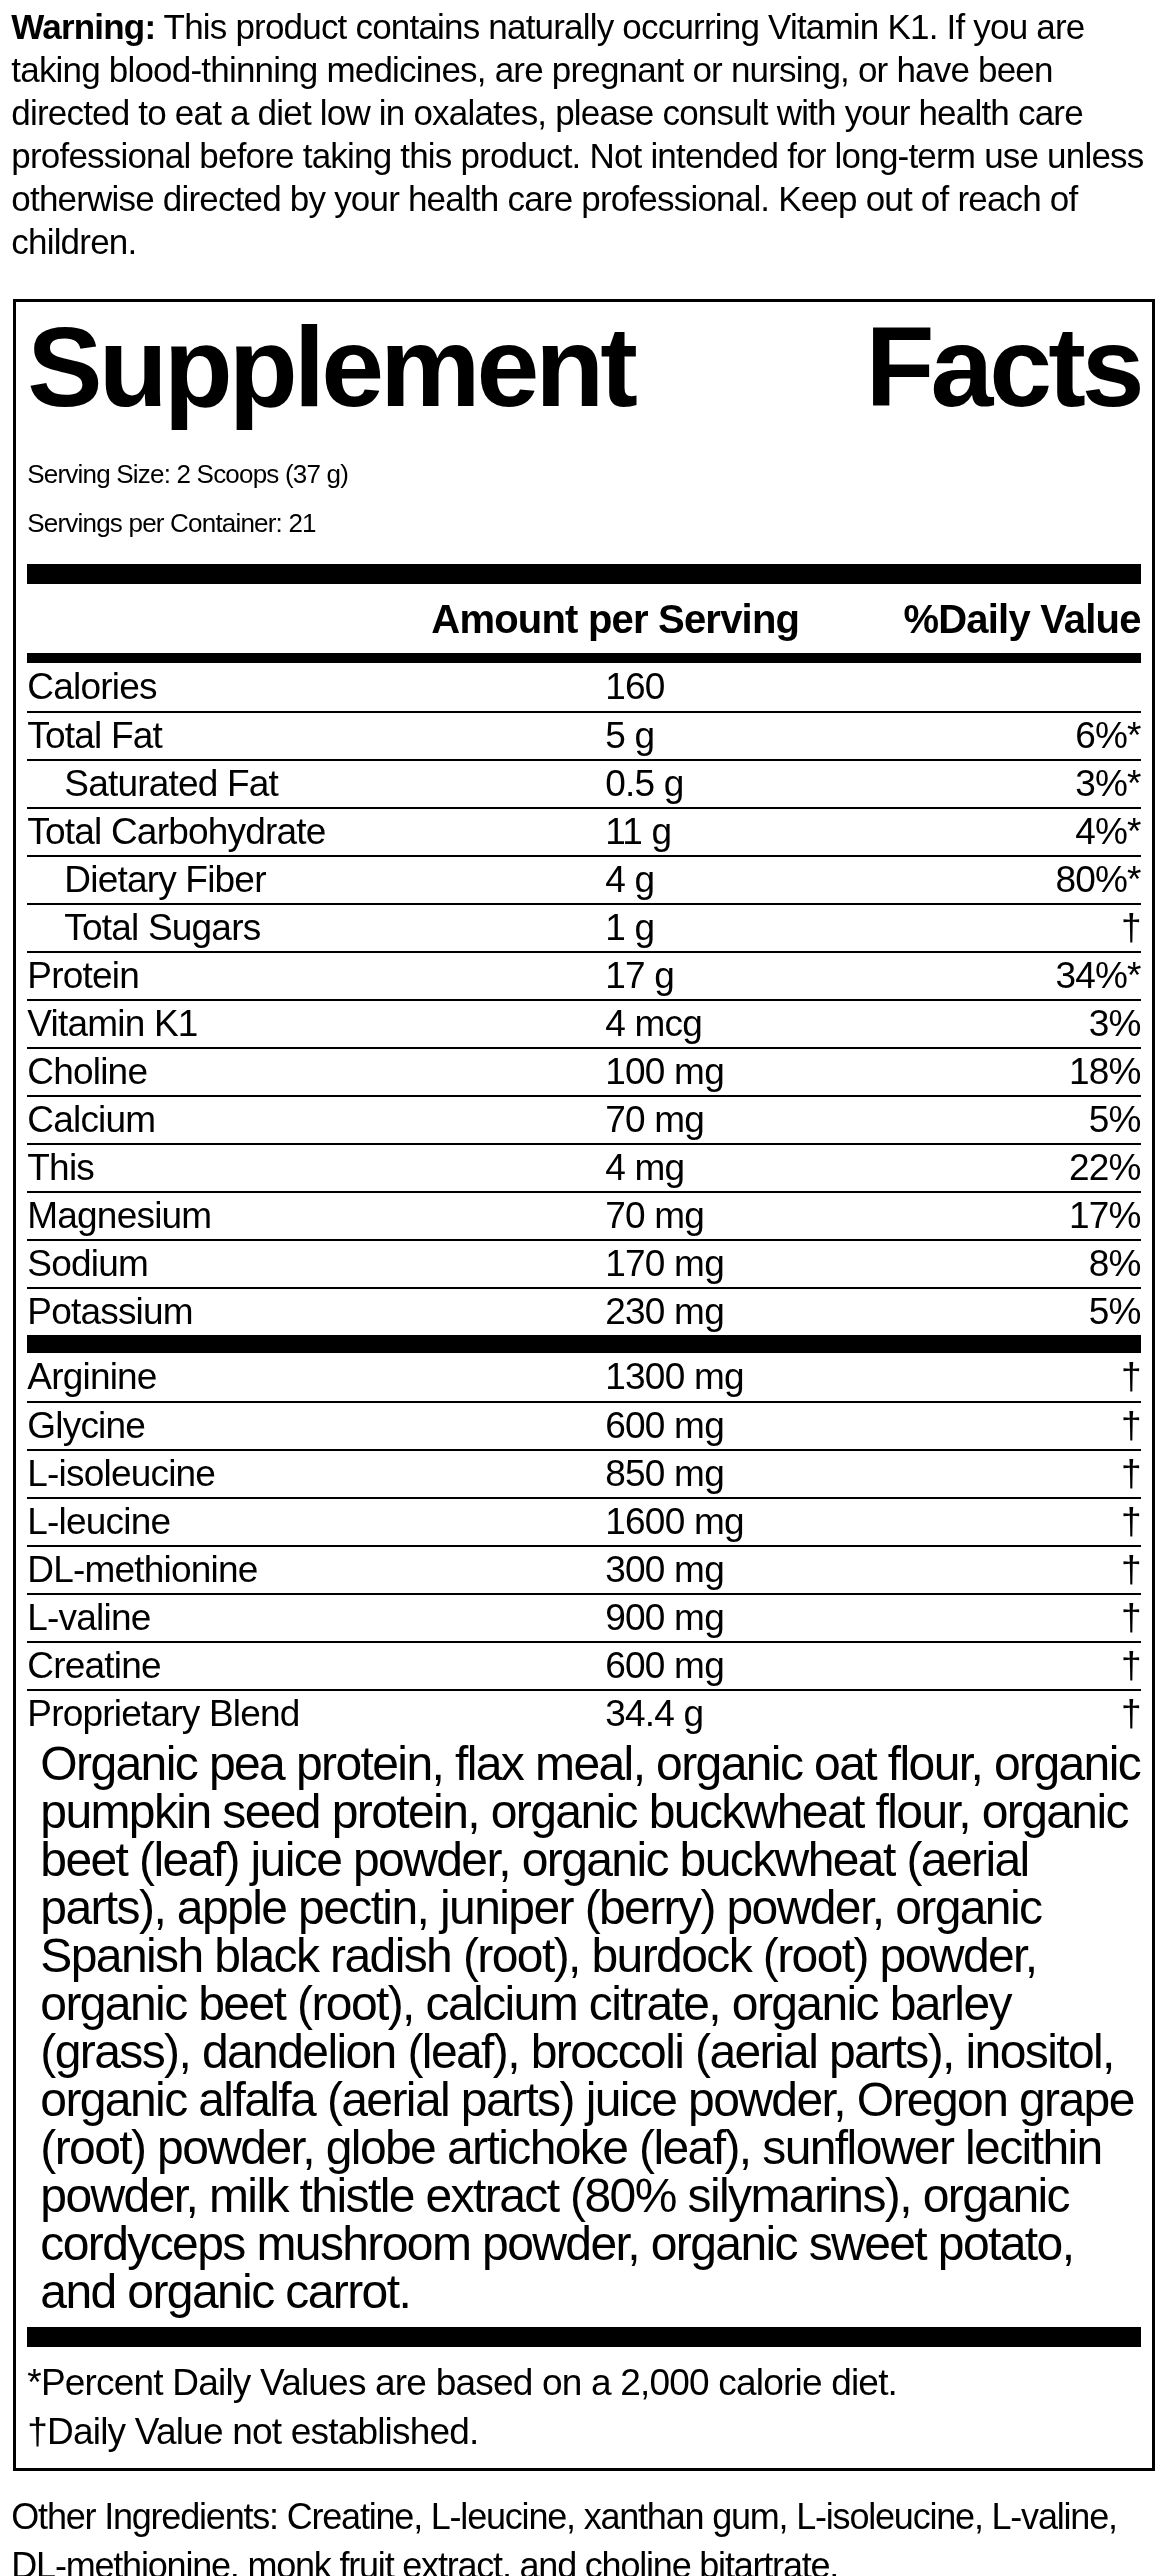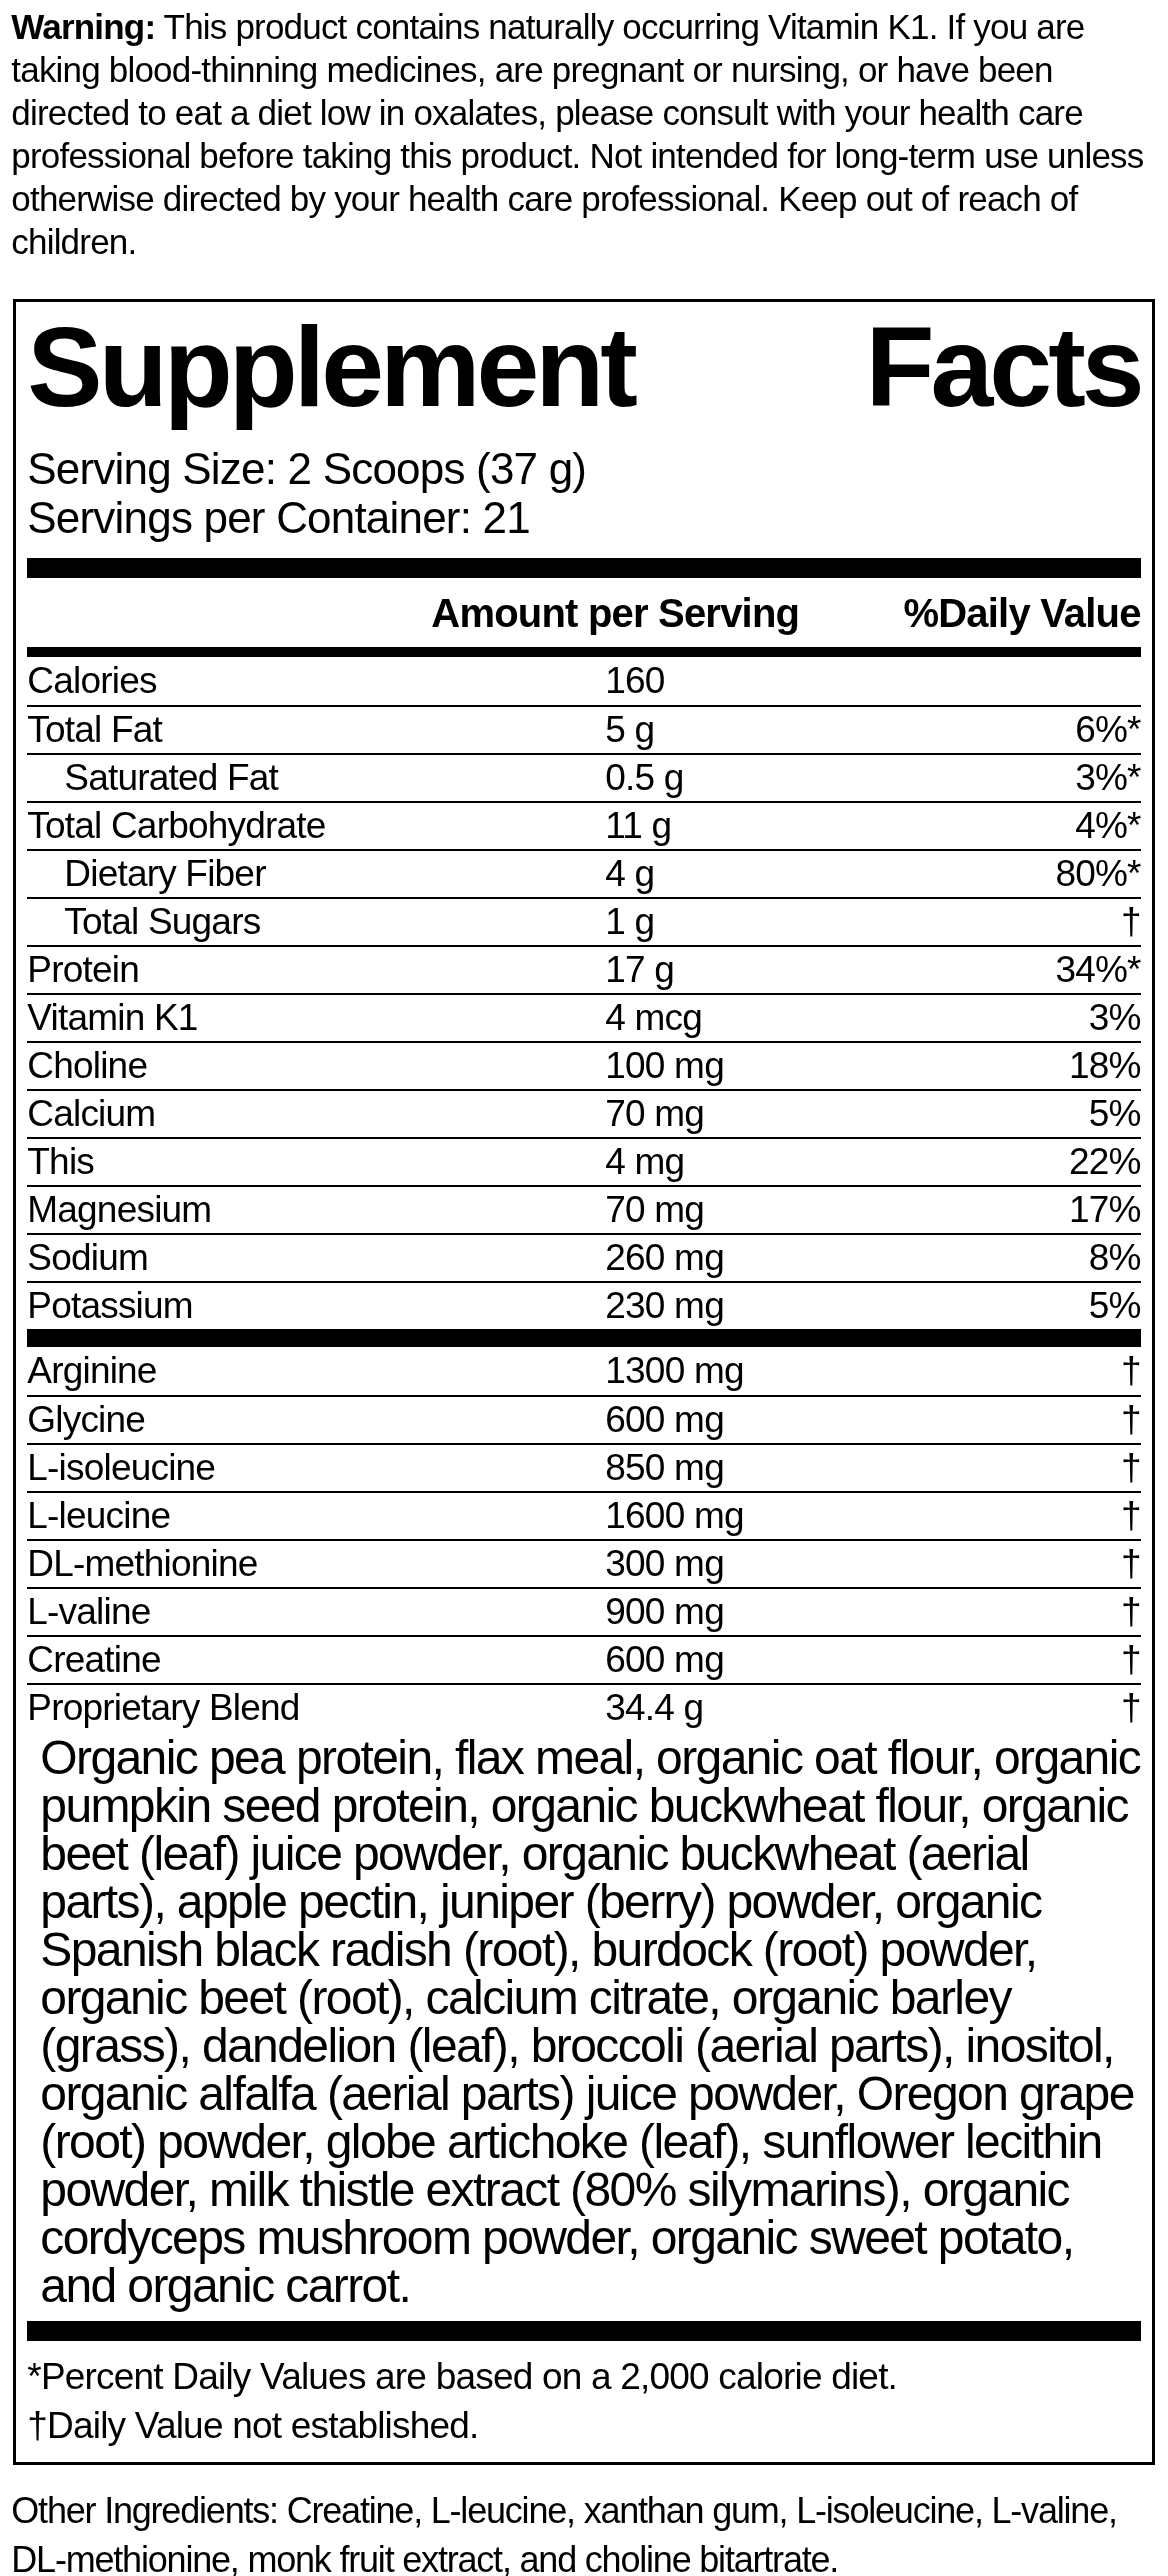--- a/index.html
+++ b/index.html
@@ -18,21 +18,21 @@
 
   .facts-box {
     margin: 36px 13px 0 13px;
     border: 3.2px solid #000;
     padding: 6.5px 11.3px 11.3px 11.3px;
   }
   .title {
     display: flex; justify-content: space-between; align-items: flex-start;
     font-weight: bold; font-size: 113px; line-height: 1.06; letter-spacing: -4px;
   }
-  .serving { margin-top: 16px; font-size: 44px; line-height: 49px; letter-spacing: -0.8px; }
+  .serving { margin-top: 22px; font-size: 26px; line-height: 49px; letter-spacing: -0.8px; }
 
   .bar { background: #000; width: 100%; }
   .b1 { height: 19.4px; margin-top: 16px; }
   .b2 { height: 9.7px; }
   .b3 { height: 18px; }
   .b4 { height: 20px; }
 
   .hdr-row {
     display: flex; justify-content: space-between; align-items: baseline;
     font-weight: bold; font-size: 40px; letter-spacing: -0.8px;
@@ -143,21 +143,21 @@
       <span class="amt">4 mg</span>
       <span class="dv">22%</span>
     </div>
     <div class="row rule">
       <span class="name">Magnesium</span>
       <span class="amt">70 mg</span>
       <span class="dv">17%</span>
     </div>
     <div class="row rule">
       <span class="name">Sodium</span>
-      <span class="amt">260 mg</span>
+      <span class="amt">170 mg</span>
       <span class="dv">8%</span>
     </div>
     <div class="row rule">
       <span class="name">Potassium</span>
       <span class="amt">230 mg</span>
       <span class="dv">5%</span>
     </div>
 
     <div class="bar b3"></div>
 

